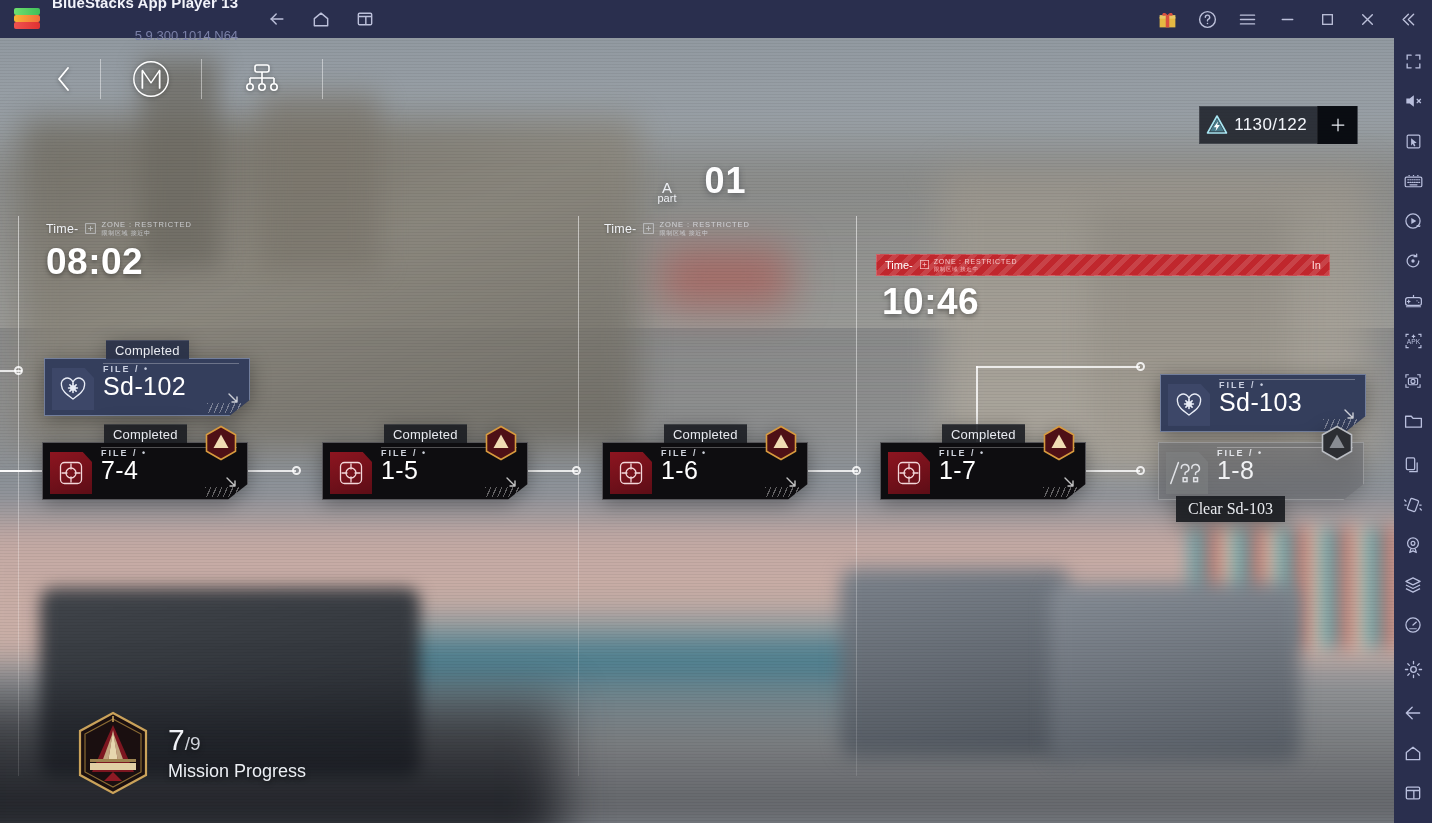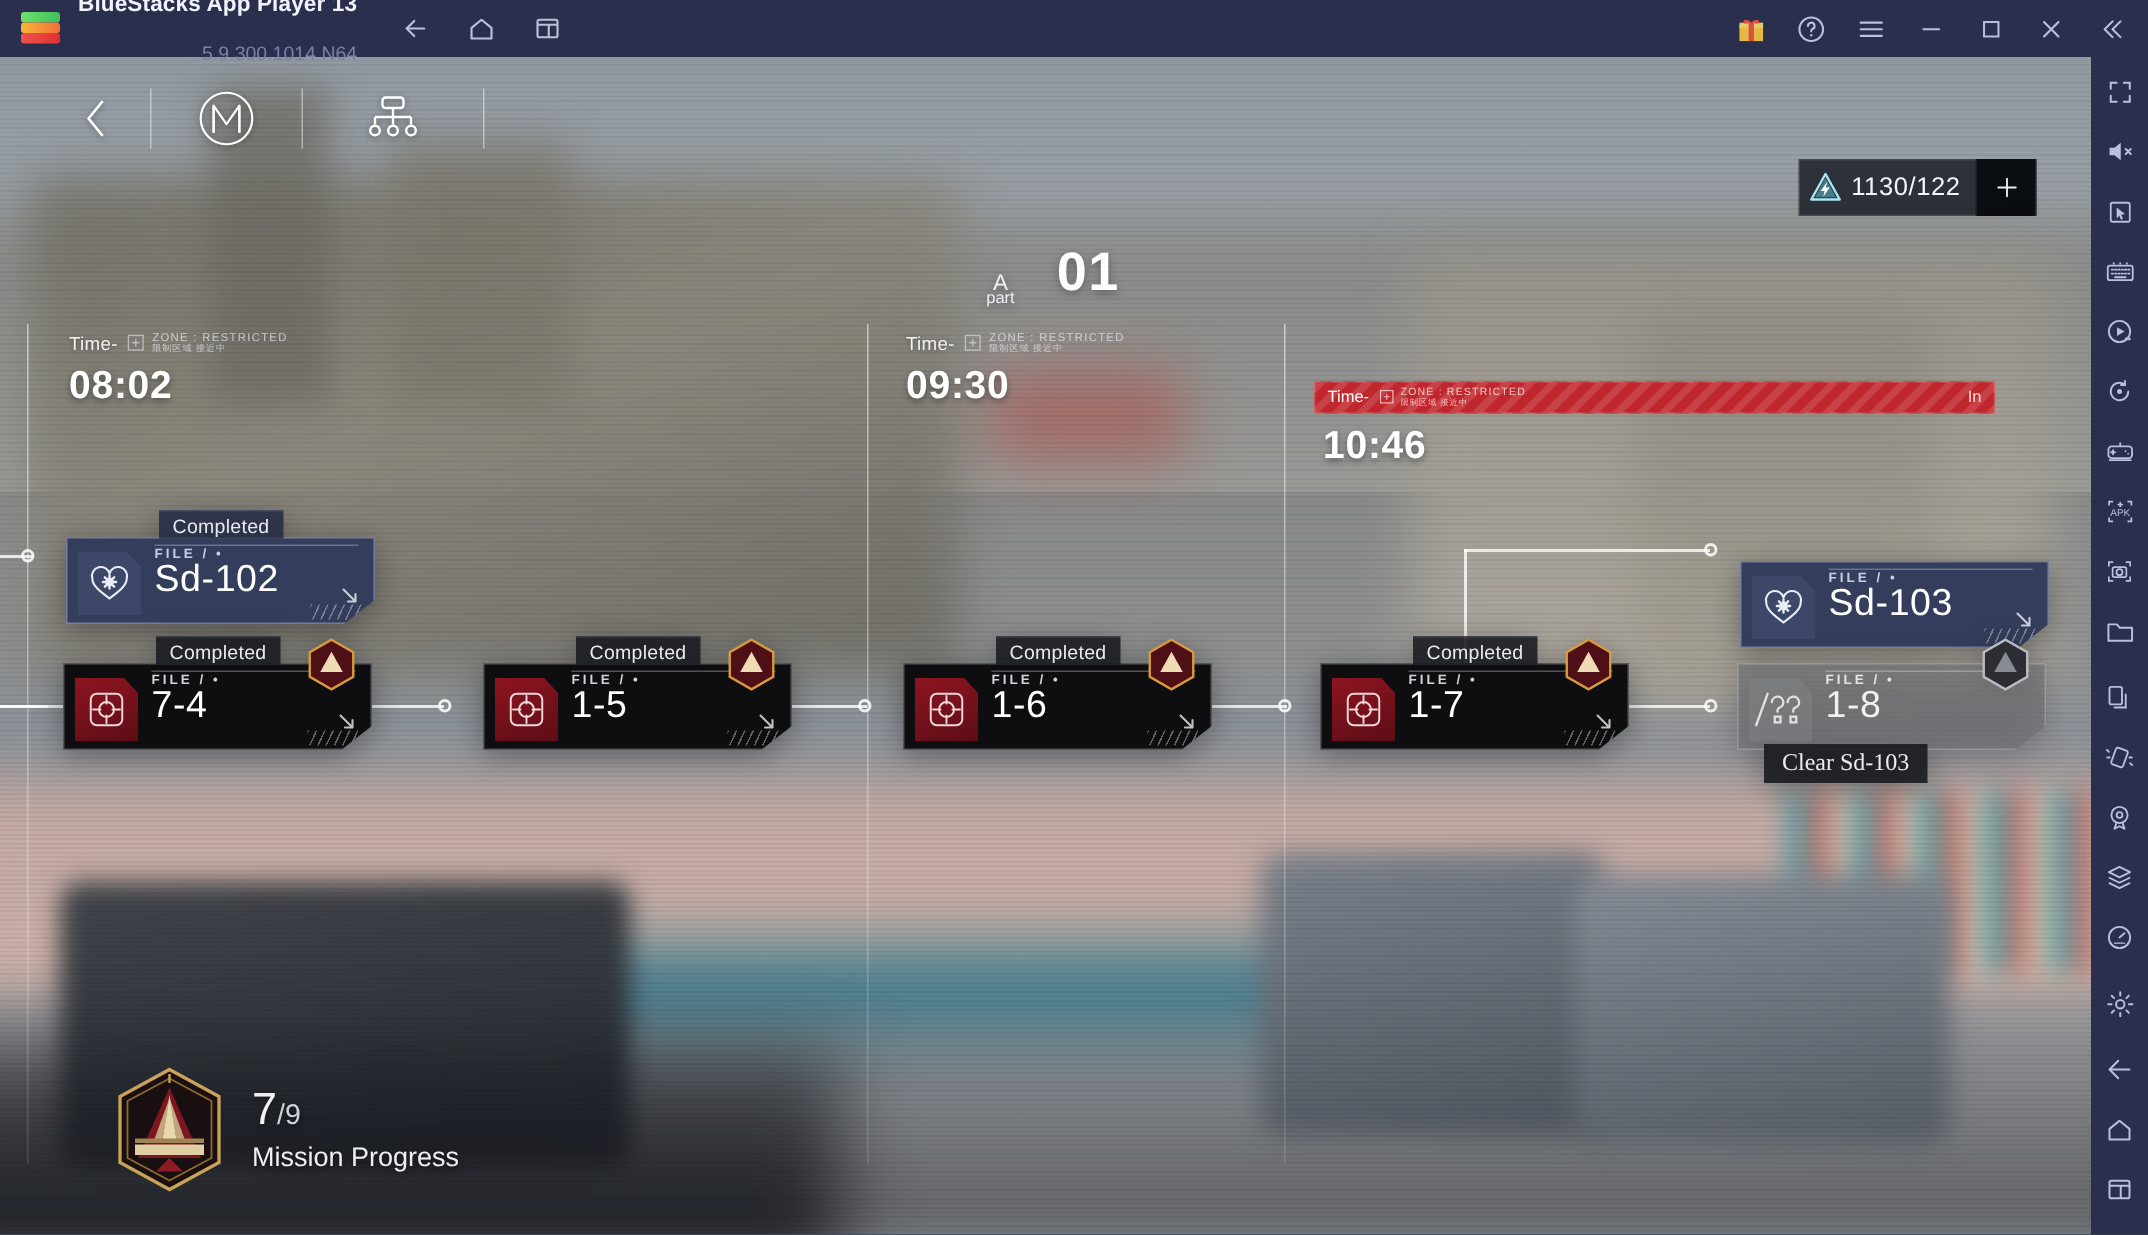--- a/index.html
+++ b/index.html
@@ -108,21 +108,21 @@
   .vdiv { position:absolute; top:178px; width:1px; height:560px;
     background:linear-gradient(180deg,rgba(255,255,255,.55),rgba(255,255,255,.12)); z-index:5; }
 
   .timeblock { position:absolute; z-index:8; }
   .tb-head { display:flex; align-items:center; gap:6px; height:18px; }
   .tb-head .lbl { color:#f0f2f6; font-size:12.5px; letter-spacing:.2px;
     text-shadow:0 1px 3px rgba(0,0,0,.35); }
   .tb-head .zone { display:flex; align-items:center; gap:4px; opacity:.72; }
   .tb-head .zone .z1 { color:#e9ecf2; font-size:7.5px; letter-spacing:.9px; line-height:1.15; }
   .tb-head .zone .z2 { color:#dfe3ea; font-size:6px; letter-spacing:.7px; line-height:1.15; }
-  .tb-time { color:#ffffff; font-size:26px; font-weight:bold; letter-spacing:.5px;
+  .tb-time { color:#ffffff; font-size:37px; font-weight:bold; letter-spacing:.5px;
     margin-top:3px; text-shadow:0 2px 5px rgba(0,0,0,.4); }
 
   .redbar { position:absolute; left:876px; top:216px; width:454px; height:22px; z-index:8;
     background:#c0272d;
     background-image:repeating-linear-gradient(135deg, rgba(255,255,255,.13) 0 5px, rgba(255,255,255,0) 5px 11px);
     display:flex; align-items:center; padding:0 8px;
     border:1px solid rgba(255,255,255,.18); }
   .redbar .lbl { color:#fff; font-size:11px; }
   .redbar .zone { margin-left:6px; opacity:.8; }
   .redbar .zone .z1 { color:#ffe9ea; font-size:7px; letter-spacing:.8px; line-height:1.1;}
@@ -368,21 +368,20 @@
           <svg width="13" height="13" viewBox="0 0 16 16" fill="none" stroke="#e3e7ee" stroke-width="1.1" opacity=".85">
               <rect x="2" y="2" width="12" height="12"></rect>
               <path d="M5 8h6M8 5v6"></path>
             </svg>
           <span>
             <span class="z1" style="display:block">ZONE : RESTRICTED</span>
             <span class="z2" style="display:block">限制区域 接近中</span>
           </span>
         </span>
       </div>
-      <div class="tb-time">09:30</div>
     </div>
 
     <div class="redbar">
       <span class="lbl">Time-</span>
       <span class="zone" style="display:flex; align-items:center; gap:4px">
         <svg width="11" height="11" viewBox="0 0 16 16" fill="none" stroke="#ffe2e3" stroke-width="1.1">
             <rect x="2" y="2" width="12" height="12"></rect>
             <path d="M5 8h6M8 5v6"></path>
           </svg>
         <span>

